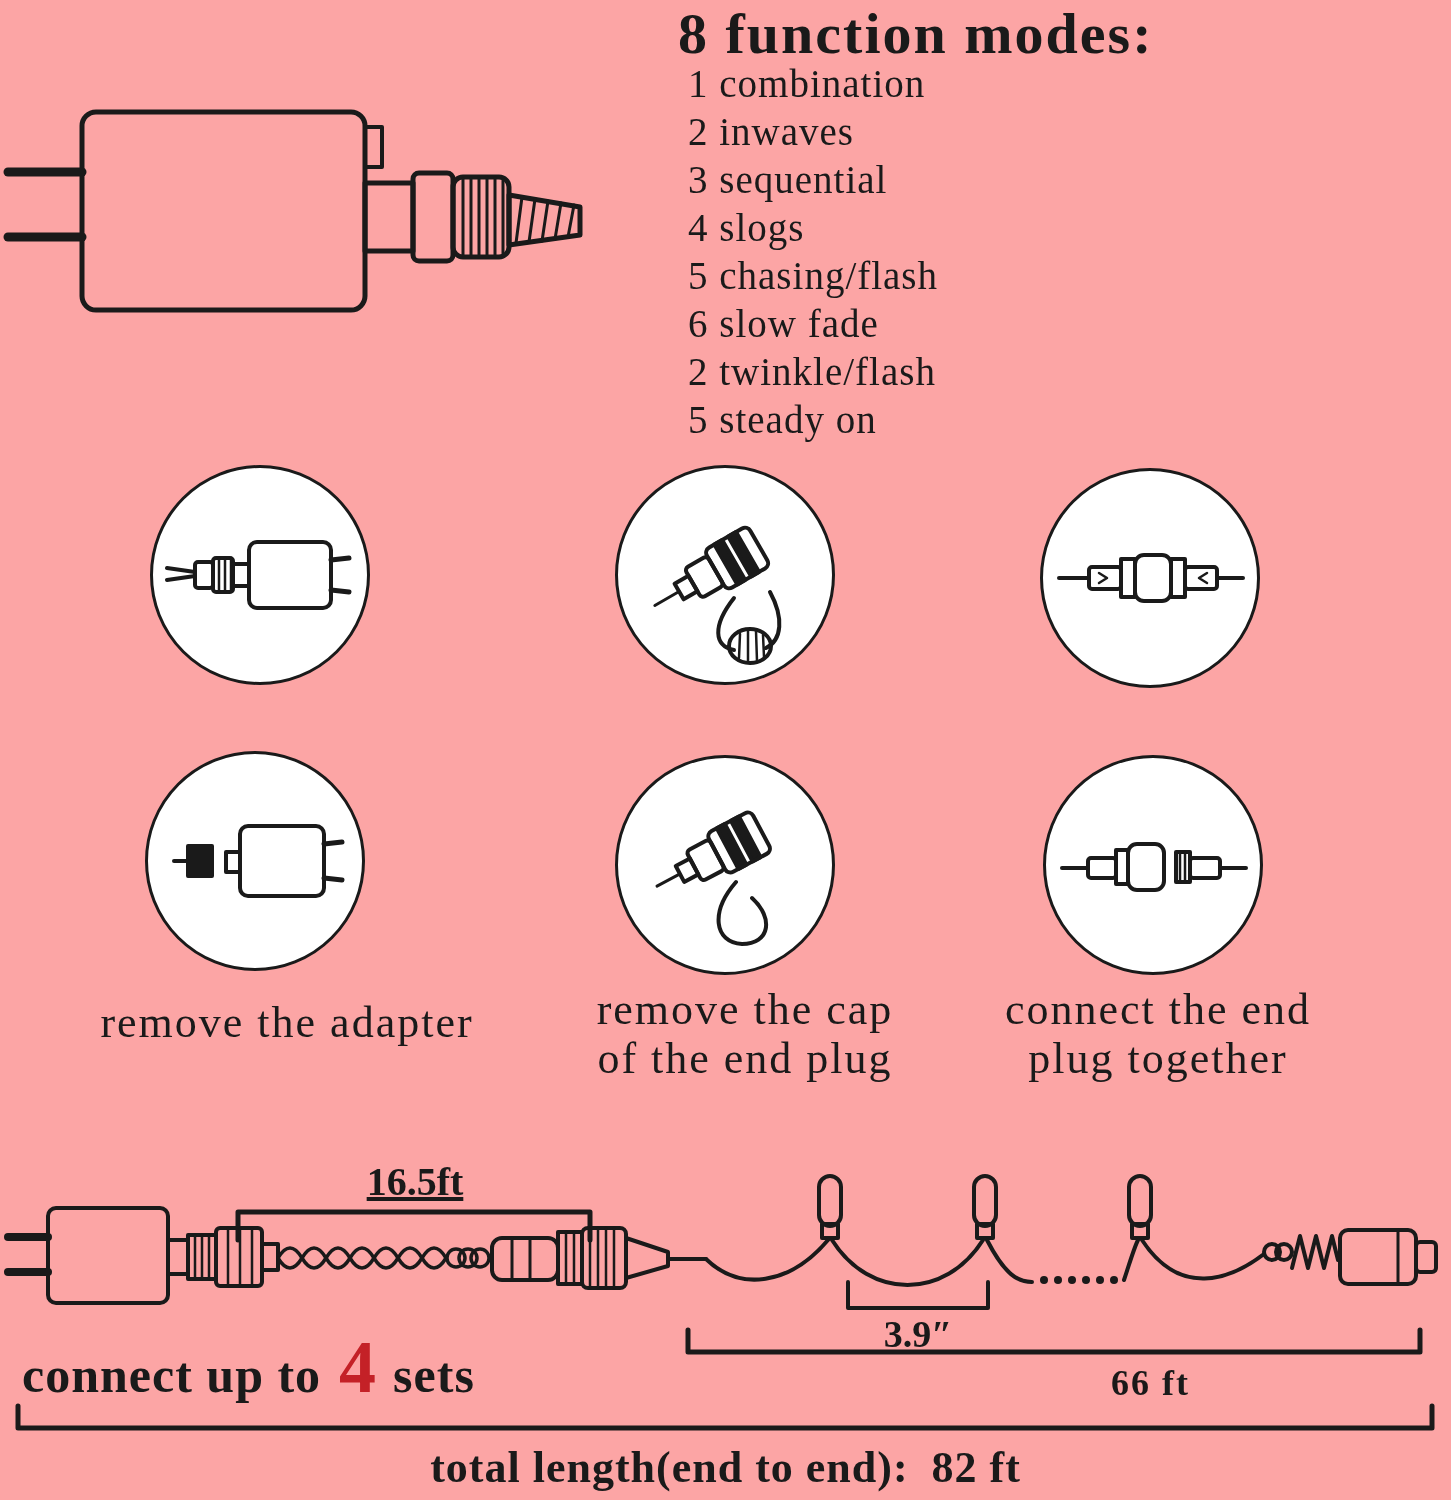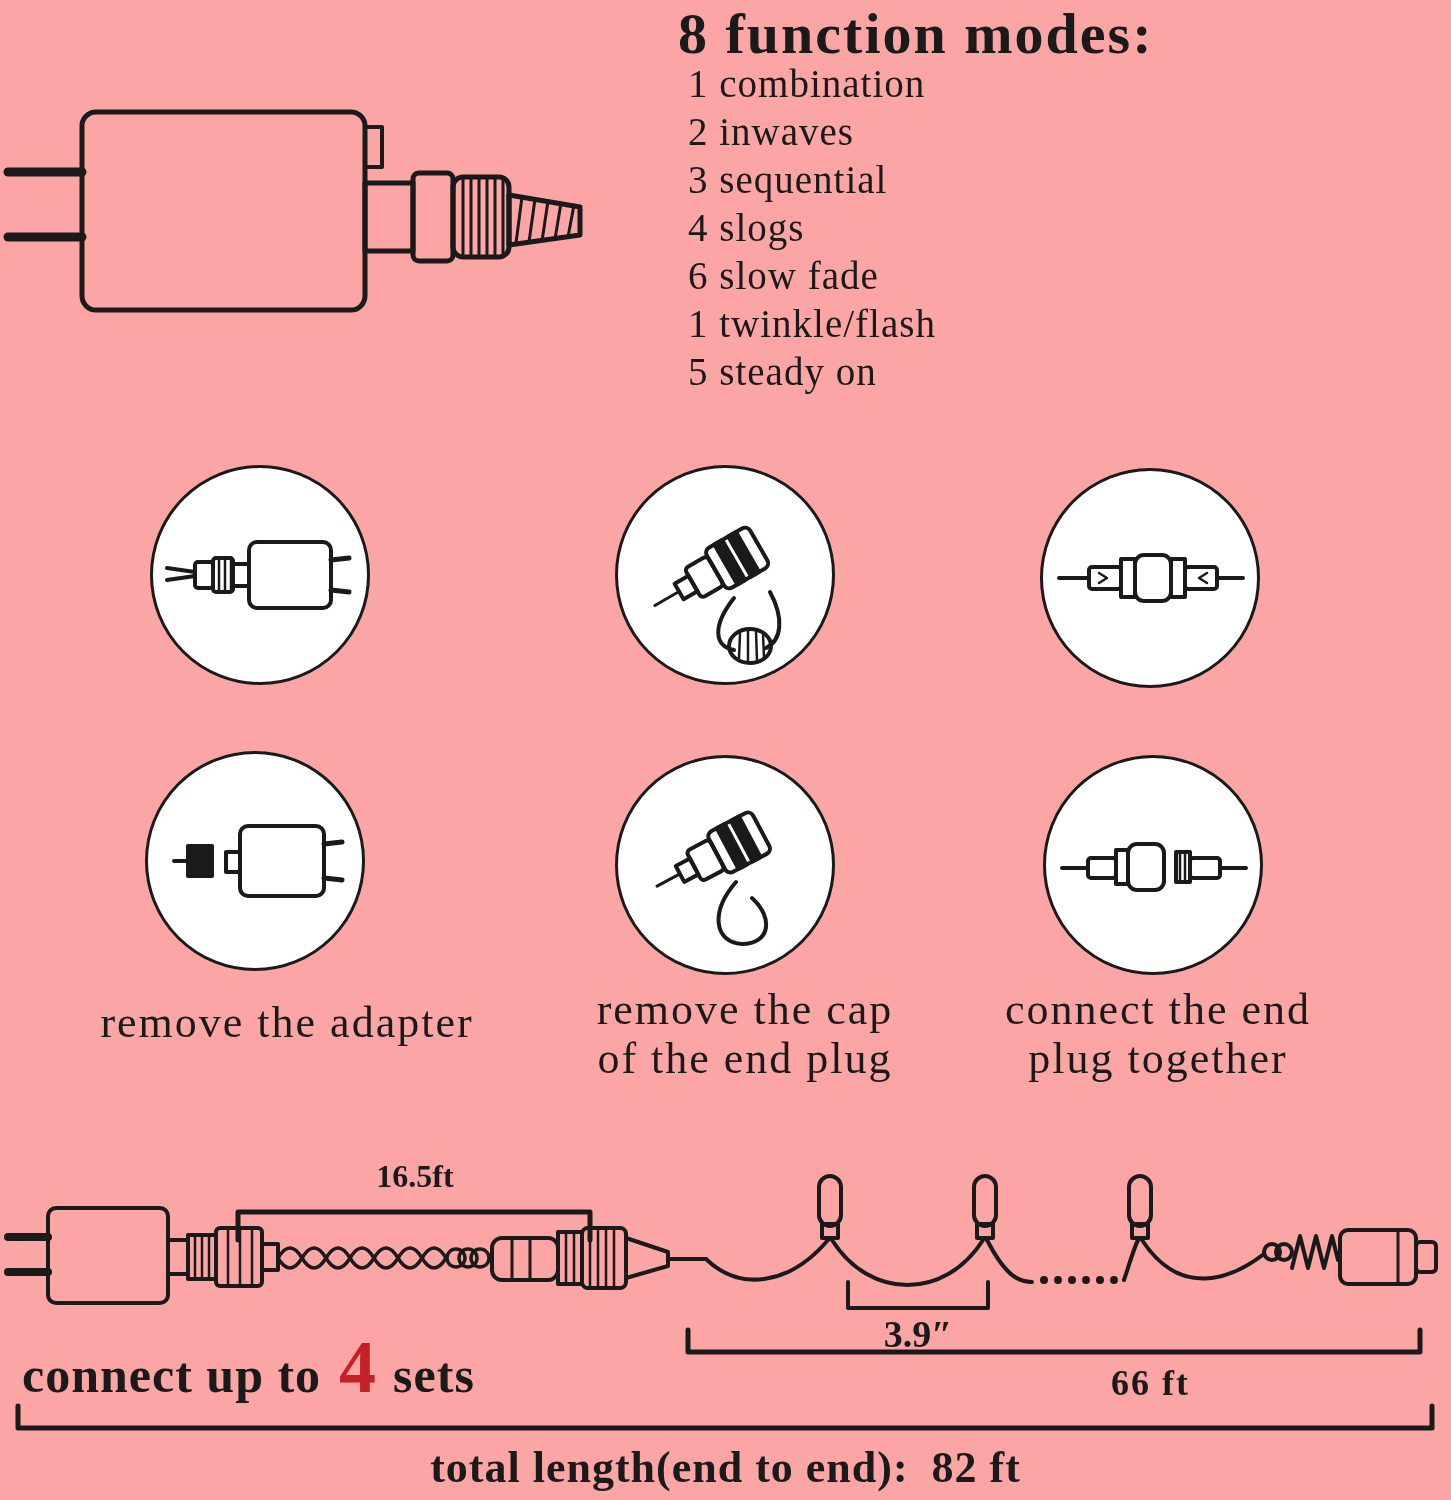--- a/index.html
+++ b/index.html
@@ -4,21 +4,21 @@
 <style>
   html,body{margin:0;padding:0;background:#fff;}
   body{font-family:"Liberation Serif", serif;color:#1a1a1a;}
   #canvas{position:relative;width:1451px;height:1500px;background:#fca5a5;overflow:hidden;}
   .abs{position:absolute;}
   .title{font-size:58px;font-weight:bold;letter-spacing:2px;white-space:nowrap;}
   .mode{font-size:39px;line-height:48px;letter-spacing:1px;white-space:nowrap;}
   .circle{width:214px;height:214px;border:3px solid #1a1a1a;border-radius:50%;display:flex;align-items:center;justify-content:center;background:#fff;}
   .caption{font-size:44px;letter-spacing:2px;text-align:center;line-height:1.12;}
   .meas{font-weight:bold;text-align:center;white-space:nowrap;}
-  .meas-lead{font-size:32px;width:250px;}
+  .meas-lead{font-size:40px;width:250px;text-decoration:underline;}
   .meas-spacing{font-size:38px;width:160px;}
   .meas-string{font-size:36px;width:180px;letter-spacing:2px;text-align:right;}
   .connect{font-size:50px;font-weight:bold;letter-spacing:1px;display:flex;align-items:baseline;white-space:nowrap;text-align:right;}
   .connect .big-red{font-size:74px;font-weight:bold;margin:0 16px 0 18px;line-height:1;}
   .total{font-size:44px;font-weight:bold;text-align:center;width:1451px;letter-spacing:1px;}
   .total .value{margin-left:23px;}
   .ink{stroke:#1a1a1a;fill:none;stroke-linecap:round;stroke-linejoin:round;}
   svg{display:block;}
 </style>
 </head>
@@ -49,22 +49,23 @@
       <line x1="574" y1="120" x2="568" y2="152" stroke-width="3"></line>
     </g>
   </svg>
 
   <div class="abs title" style="left:678px;top:0px">8 function modes:</div>
   <div class="abs" style="left:688px;top:60px">
     <div class="mode">1 combination</div>
     <div class="mode">2 inwaves</div>
     <div class="mode">3 sequential</div>
     <div class="mode">4 slogs</div>
+    <div class="mode">5 chasing/flash</div>
     <div class="mode">6 slow fade</div>
-    <div class="mode">1 twinkle/flash</div>
+    <div class="mode">2 twinkle/flash</div>
     <div class="mode">5 steady on</div>
   </div>
 
   <div class="abs circle" style="left:150px;top:465px">
     <svg width="190" height="190" viewBox="0 0 190 190">
       <g class="ink" stroke-width="4">
         <line x1="2" y1="88" x2="30" y2="92"></line>
         <line x1="2" y1="100" x2="30" y2="96"></line>
         <rect x="30" y="82" width="18" height="26" rx="3"></rect>
         <rect x="48" y="78" width="20" height="34" rx="3"></rect>

